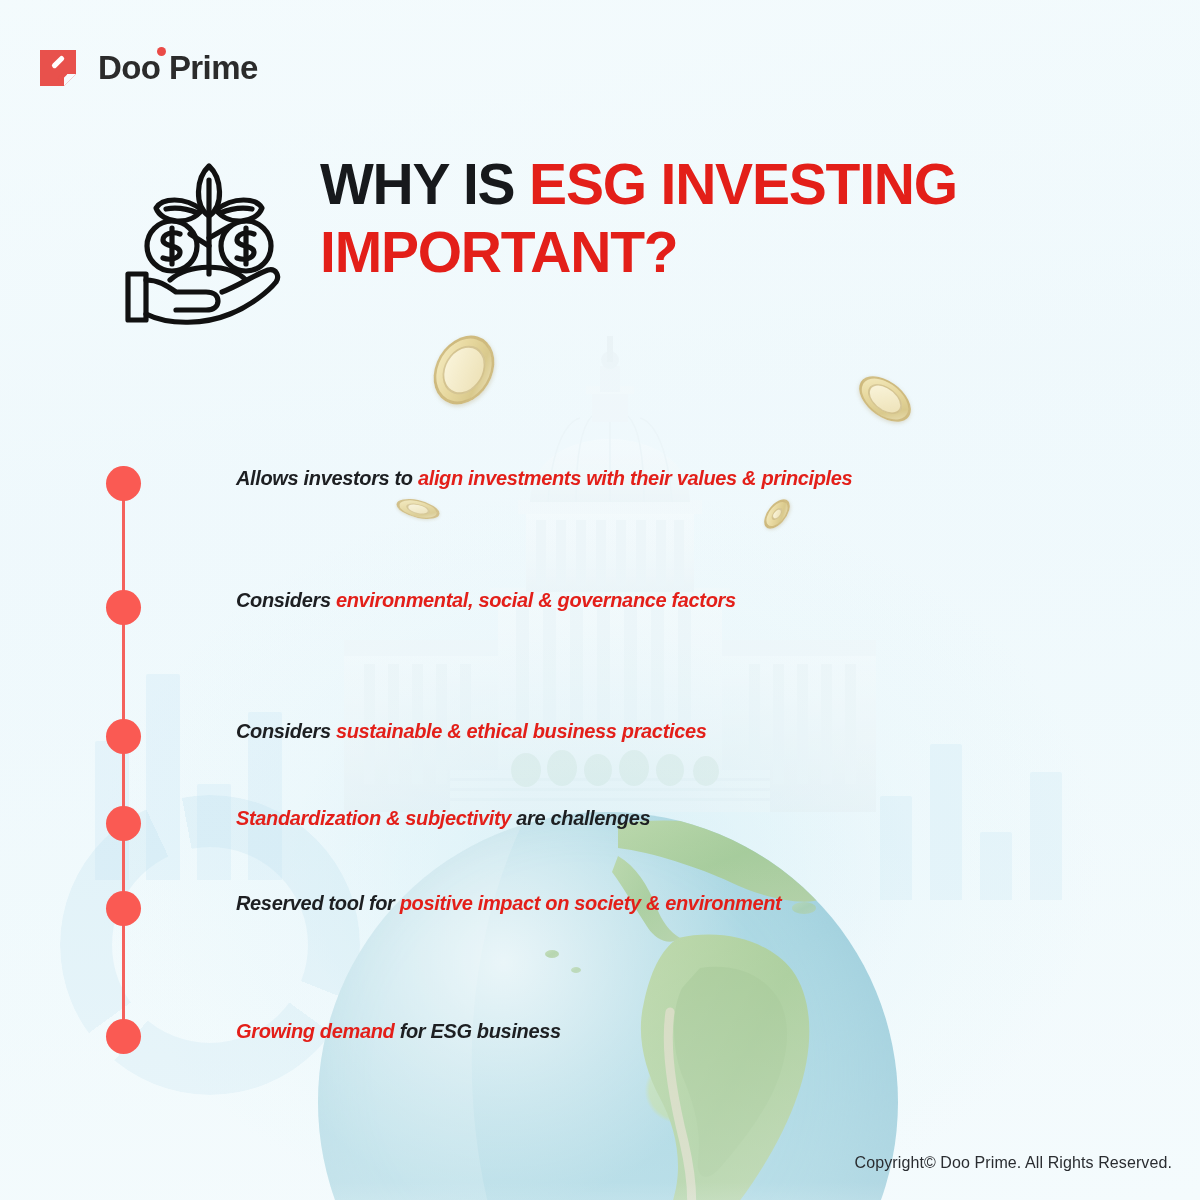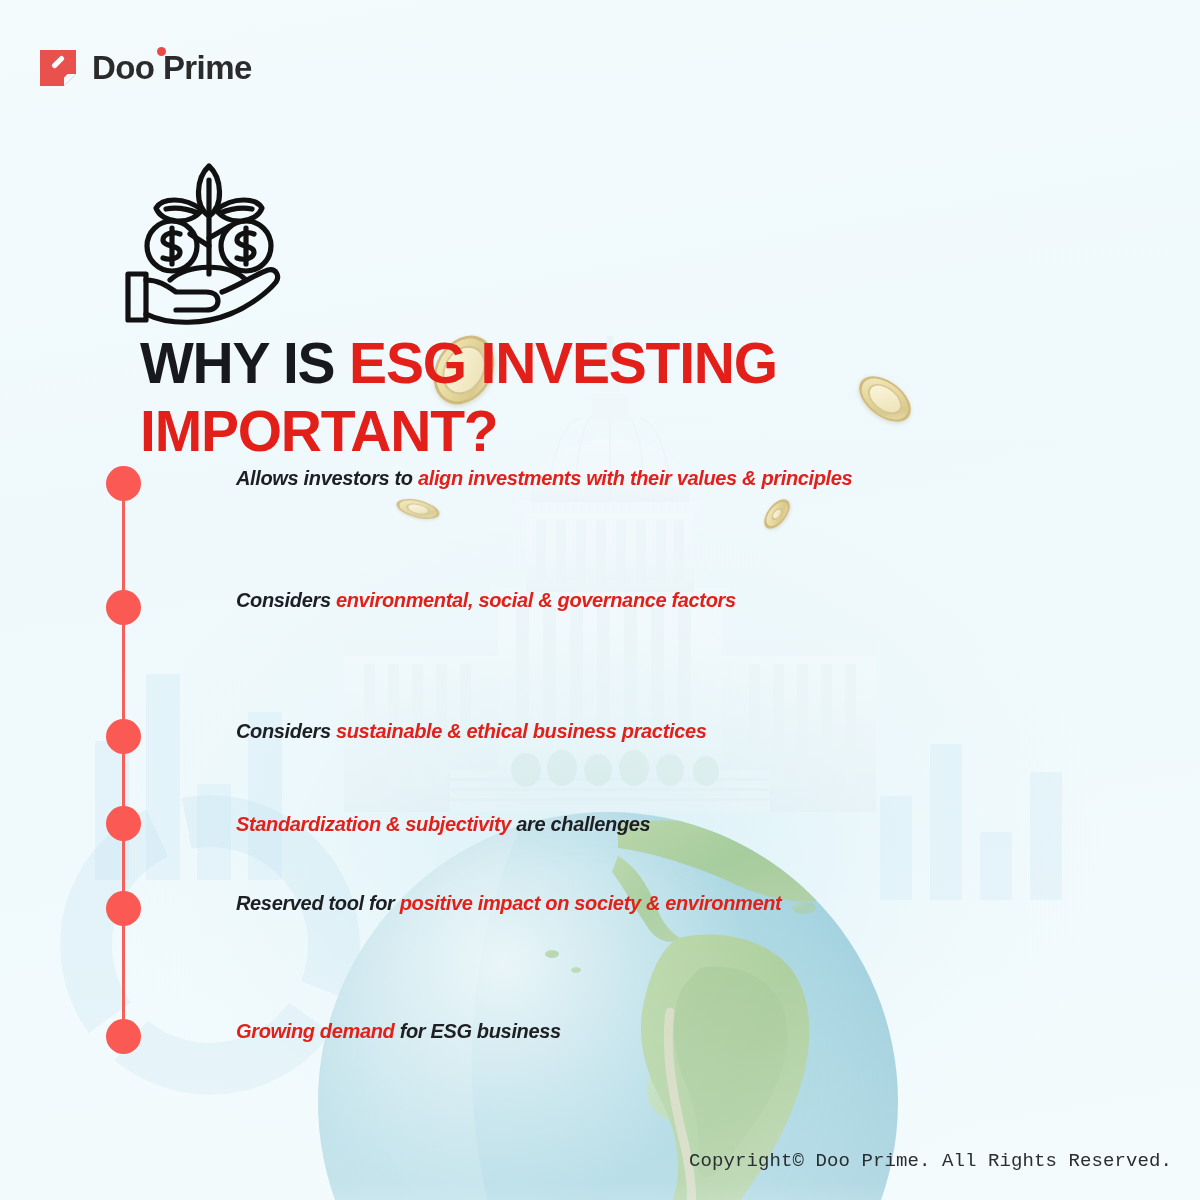--- a/index.html
+++ b/index.html
@@ -78,34 +78,34 @@
   }
   #coin1 { left:430px; top:336px; width:68px; height:68px; transform:rotate(-32deg) skewX(-14deg) scaleY(.88); }
   #coin2 { left:856px; top:370px; width:58px; height:58px; transform:rotate(28deg) skewX(16deg) scaleY(.62); }
   #coin3 { left:760px; top:497px; width:34px; height:34px; transform:rotate(-48deg) skewX(-10deg) scaleY(.55); }
   #coin4 { left:396px; top:487px; width:44px; height:44px; transform:rotate(12deg) skewX(10deg) scaleY(.40); opacity:.9; }
 
   
   .fg { position:relative; z-index:10; width:1200px; height:1200px; }
 
   
-  #logo { position:absolute; left:38px; top:48px; display:flex; align-items:center; gap:14px; }
+  #logo { position:absolute; left:38px; top:48px; display:flex; align-items:center; gap:20px; }
   #logo .mark { width:40px; height:40px; position:relative; flex:none; }
   #logo .mark svg { width:40px; height:40px; display:block; }
   #logo .wordmark {
     font-size:33px; font-weight:700; color:#2b2b2b; letter-spacing:-.6px;
     position:relative; white-space:nowrap;
   }
   #logo .dot-i {
     position:absolute; width:9px; height:9px; border-radius:50%;
     background:#ea4b47; top:-1px; left:119px;
   }
 
   
-  #header { position:absolute; left:110px; top:150px; width:1000px; display:flex; align-items:flex-start;flex-direction:column; }
+  #header { position:absolute; left:110px; top:150px; width:1000px; display:flex; align-items:flex-start; }
   #plant-icon { width:180px; height:175px; flex:none; margin-top:4px; }
   #plant-icon svg { width:100%; height:100%; display:block; }
   #title {
     margin-left:30px;
     font-size:57px; font-weight:800; line-height:1.20;
     letter-spacing:-1.2px; color:#17191c;
     max-width:660px;
   }
   #title .hl { color:#e31f19; }
 
@@ -125,23 +125,22 @@
   .bullet .txt {
     position:absolute; left:236px; width:830px;
     font-size:20px; font-weight:700; line-height:1.22;
     color:#1d1f22; letter-spacing:-.35px;font-style:italic;
   }
   .bullet .txt .hl { color:#e31f19; }
 
   
   #footer {
     position:absolute; right:28px; bottom:28px;
-    font-size:19px; color:#2a2d31; font-weight:400;
+    font-size:16px; color:#2a2d31; font-weight:400;
     letter-spacing:.1px;
-    font-family:Liberation Mono, monospace;
   }
 </style>
 </head>
 <body>
 
 <div id="poster">
 
   <div class="bg-layer wm-bars">
     <i style="height:58%"></i>
       <i style="height:86%"></i>
@@ -350,21 +349,21 @@
       <div class="bullet" style="top:142px">
         <span class="dot" style="top:18px"></span>
         <div class="txt" style="top:16px" id="b2"><span>Considers </span><span class="hl">environmental, social &amp; governance factors</span></div>
       </div>
       <div class="bullet" style="top:271px">
         <span class="dot" style="top:18px"></span>
         <div class="txt" style="top:18px" id="b3"><span>Considers </span><span class="hl">sustainable &amp; ethical business practices</span></div>
       </div>
       <div class="bullet" style="top:358px">
         <span class="dot" style="top:18px"></span>
-        <div class="txt" style="top:24px" id="b4"><span class="hl">Standardization &amp; subjectivity</span><span> are challenges</span></div>
+        <div class="txt" style="top:18px" id="b4"><span class="hl">Standardization &amp; subjectivity</span><span> are challenges</span></div>
       </div>
       <div class="bullet" style="top:443px">
         <span class="dot" style="top:18px"></span>
         <div class="txt" style="top:18px" id="b5"><span>Reserved tool for </span><span class="hl">positive impact on society &amp; environment</span></div>
       </div>
       <div class="bullet" style="top:571px">
         <span class="dot" style="top:18px"></span>
         <div class="txt" style="top:18px" id="b6"><span class="hl">Growing demand</span><span> for ESG business</span></div>
       </div>
     </div>

